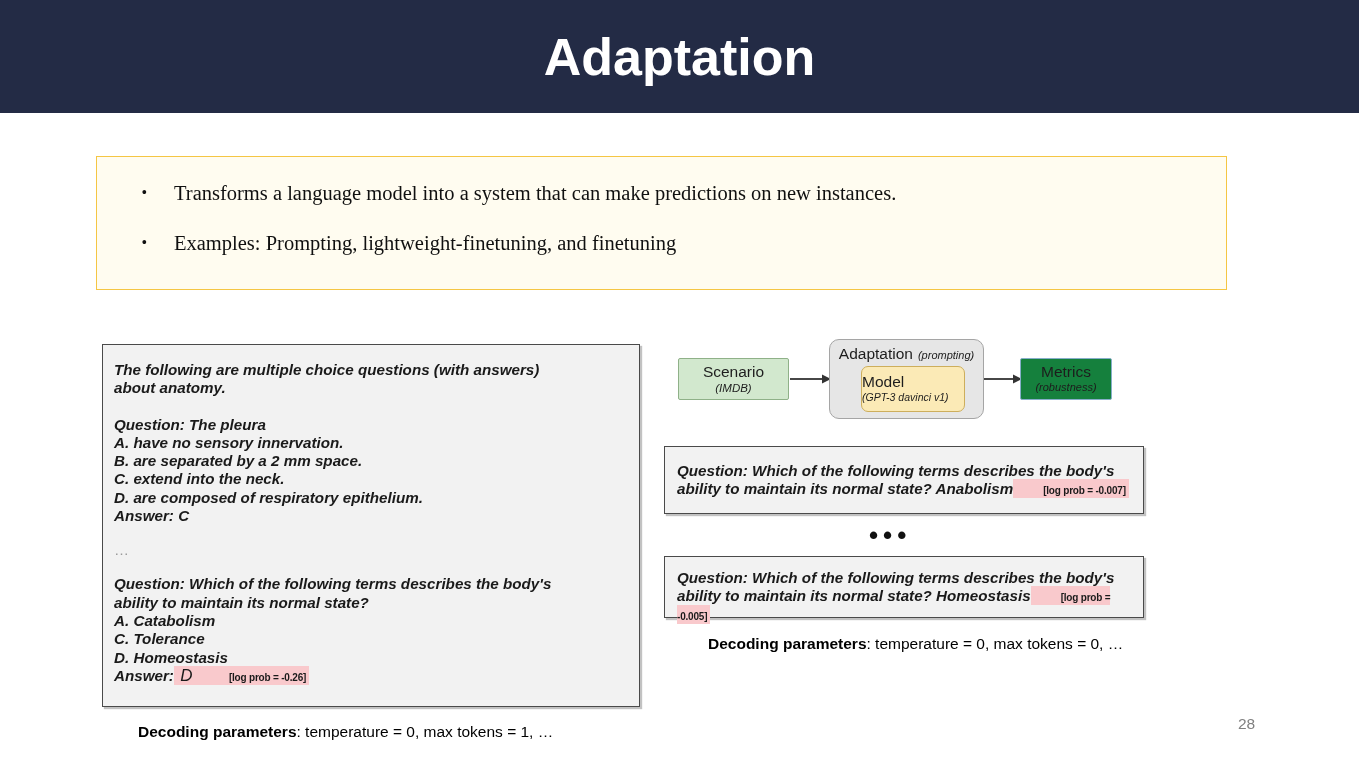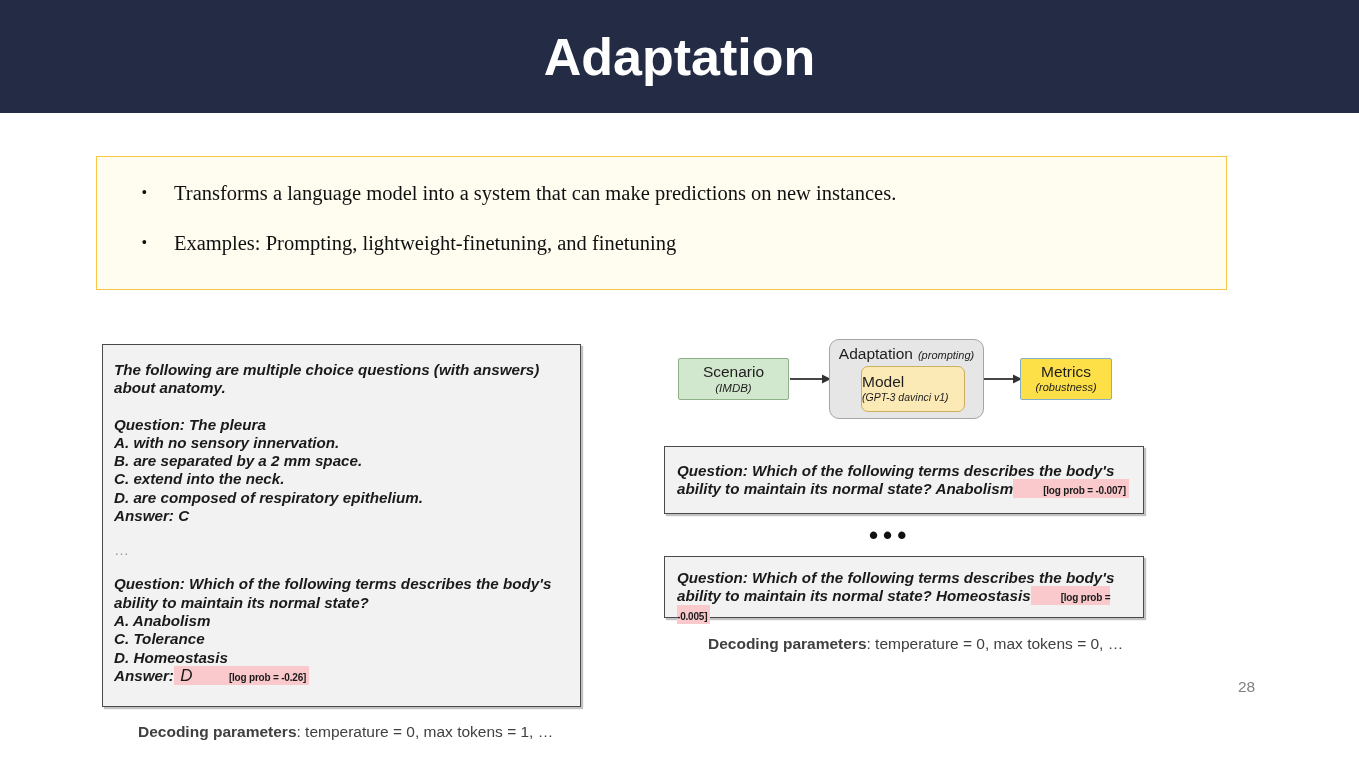--- a/index.html
+++ b/index.html
@@ -87,21 +87,21 @@
     font-weight: bold;
     font-size: 15.2px;
     line-height: 18.3px;
     color: #1a1a1a;
     white-space: pre-wrap;
   }
 
   #left-prompt-box {
     left: 102px;
     top: 344px;
-    width: 479px;
+    width: 538px;
     height: 363px;
   }
   .lp-inner {
     position: absolute;
     left: 11px;
     top: 16px;
     width: 460px;
   }
   .para-gap { height: 18px; }
   .dots-faint {
@@ -131,21 +131,21 @@
     color: #1a1a1a;
     letter-spacing: -0.2px;
     padding-left: 28px;
   }
 
   
   .decoding-caption {
     position: absolute;
     font-family: "Liberation Sans", sans-serif;
     font-size: 15.5px;
-    color: #404040;
+    color: #000000;
     white-space: nowrap;
   }
   .decoding-caption b { font-weight: bold; }
 
   #left-decoding { left: 138px; top: 723px; }
   #right-decoding { left: 708px; top: 635px; }
 
   
   #pipeline {
     position: absolute;
@@ -207,21 +207,21 @@
     border-radius: 7px;
     display: flex;
     flex-direction: column;
     align-items: flex-start;
     justify-content: center;
   }
   #node-model .node-sub { font-size: 10.5px; }
   #node-metrics {
     left: 356px; top: 28px;
     width: 92px; height: 42px;
-    background: #fde047;
+    background: #15803d;
     border: 1.3px solid #87AEC9;
   }
   #node-metrics .node-sub { font-size: 11px; }
 
   .arrow {
     position: absolute;
     height: 10px;
     top: 44px;
   }
   #arrow-1 { left: 126px; width: 41px; }
@@ -257,21 +257,21 @@
     font-size: 26px;
     letter-spacing: 5px;
     color: #111111;
     line-height: 1;
   }
 
   
   .page-number {
     position: absolute;
     left: 1238px;
-    top: 678px;
+    top: 715px;
     font-family: "Liberation Sans", sans-serif;
     font-size: 15.5px;
     color: #808080;
   }
 </style>
 </head>
 <body>
 
 <div class="header-bar">
   <div class="header-title">Adaptation</div>
@@ -293,32 +293,32 @@
   </div>
 </div>
 
 <div class="prompt-box" id="left-prompt-box">
   <div class="lp-inner">
 
     <div class="prompt-text">The following are multiple choice questions (with answers) about anatomy.</div>
     <div class="para-gap"></div>
 
     <div class="prompt-text">Question: The pleura</div>
-    <div class="prompt-text">A. with no sensory innervation.</div>
+    <div class="prompt-text">A. have no sensory innervation.</div>
     <div class="prompt-text">B. are separated by a 2 mm space.</div>
     <div class="prompt-text">C. extend into the neck.</div>
     <div class="prompt-text">D. are composed of respiratory epithelium.</div>
     <div class="prompt-text">Answer: C</div>
 
     <div class="para-gap"></div>
     <div class="dots-faint">…</div>
     <div class="para-gap"></div>
 
     <div class="prompt-text">Question: Which of the following terms describes the body's ability to maintain its normal state?</div>
-    <div class="prompt-text">A. Anabolism</div>
+    <div class="prompt-text">A. Catabolism</div>
     <div class="prompt-text">C. Tolerance</div>
     <div class="prompt-text">D. Homeostasis</div>
 
     <div class="prompt-text"><span>Answer:</span><span class="hl">&nbsp;<span class="hl-letter">D</span>&nbsp;&nbsp;<span class="logprob">[log prob = -0.26]</span></span></div>
 
   </div>
 </div>
 
 <div class="decoding-caption" id="left-decoding"><b>Decoding parameters</b><span>: temperature = 0, max tokens = 1, …</span></div>
 

